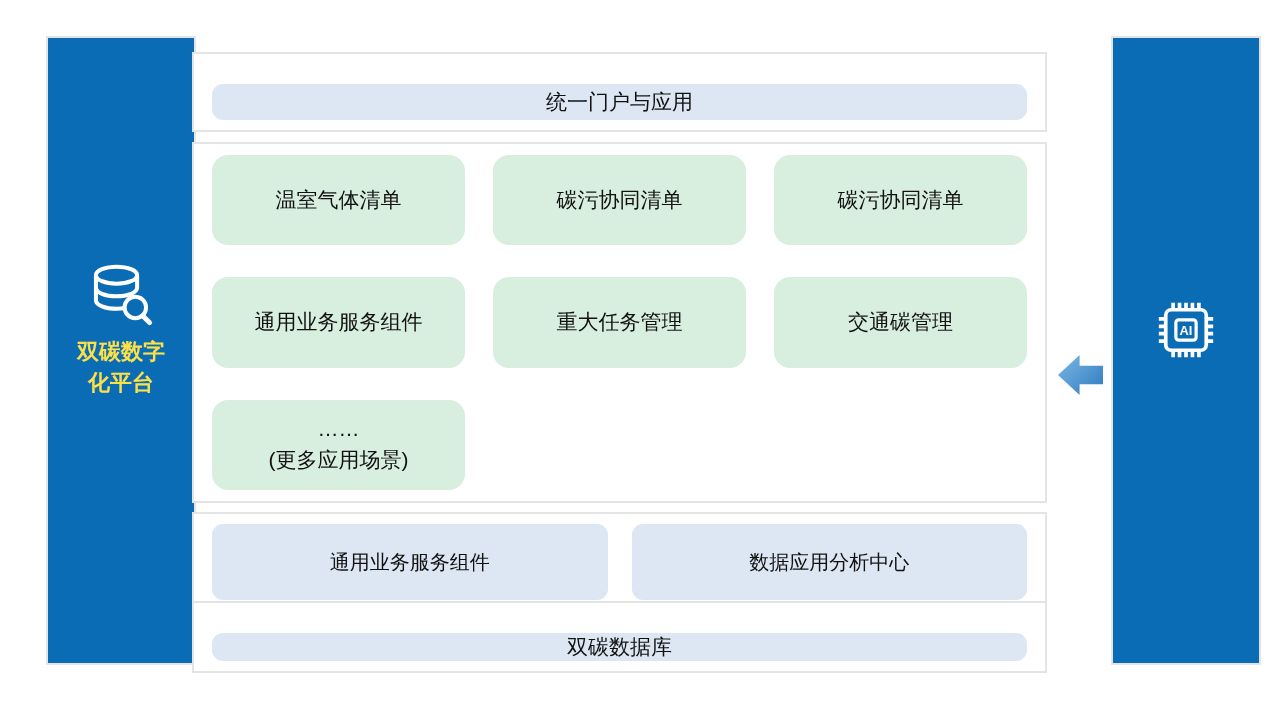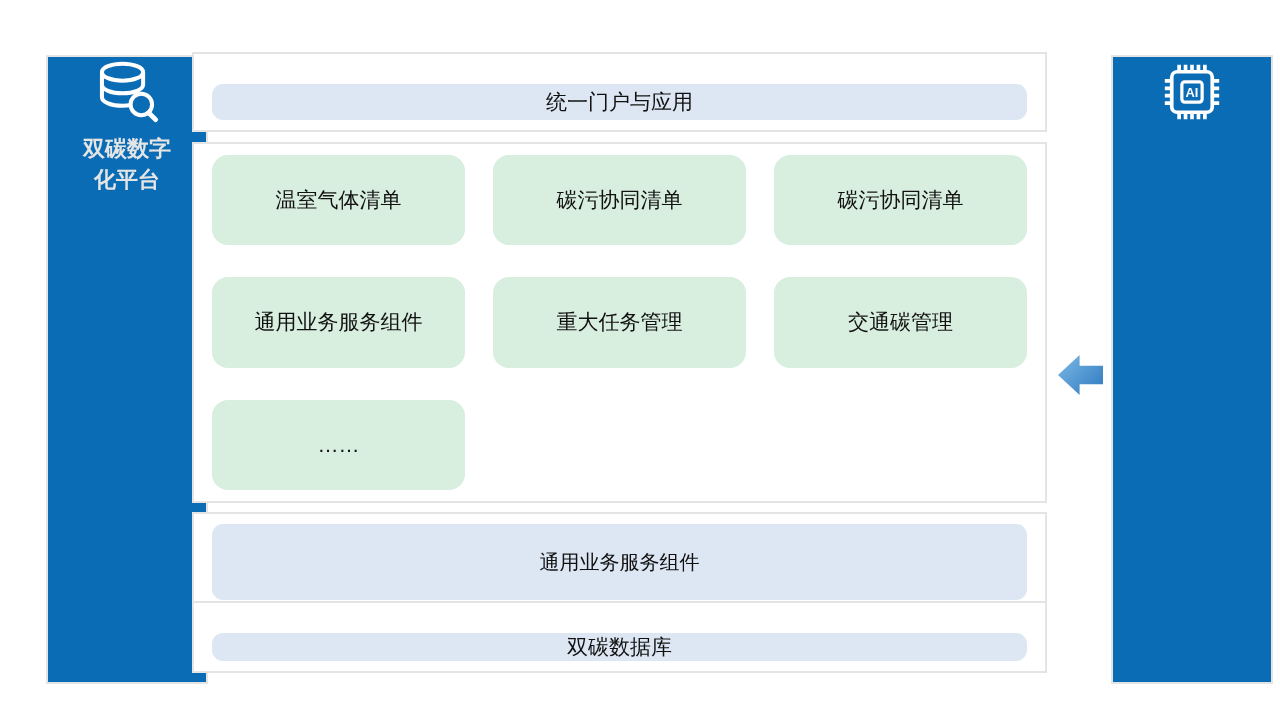--- a/index.html
+++ b/index.html
@@ -3,28 +3,28 @@
 <meta charset="utf-8">
 <style>
   html,body{margin:0;padding:0;}
   body{
     width:1280px;height:720px;position:relative;background:#ffffff;
     font-family:"Liberation Sans","DejaVu Sans",sans-serif;color:var(--text-dark,#111);
     overflow:hidden;
   }
   
   .side-panel{
-    position:absolute;top:55px;width:162px;height:629px;box-sizing:border-box;
+    position:absolute;top:36px;width:150px;height:629px;box-sizing:border-box;
     background:var(--panel-blue,#0A6CB5);border:2px solid var(--border-gray,#E4E4E4);
-    display:flex;flex-direction:column;align-items:center;
+    display:flex;flex-direction:column;align-items:center;justify-content:center;
     gap:9px;padding-bottom:42px;
   }
   .left-panel{left:46px;}
   .right-panel{left:1111px;}
-  .panel-title{color:#e5e5e5;font-weight:bold;font-size:22px;line-height:1.4;text-align:center;}
+  .panel-title{color:#fde047;font-weight:bold;font-size:22px;line-height:1.4;text-align:center;}
   .panel-icon{display:block;}
   
   .main-section{
     position:absolute;left:192px;width:855px;box-sizing:border-box;
     background:#fff;border:2px solid var(--border-gray,#E4E4E4);
   }
   #section-portal{top:52px;height:80px;}
   #section-apps{top:142px;height:361px;}
   #section-services{top:512px;height:100px;}
   #section-database{top:601px;height:72px;}
@@ -104,27 +104,29 @@
     <div class="app-cell">
       <div>重大任务管理</div>
       <div></div>
     </div>
     <div class="app-cell">
       <div>交通碳管理</div>
       <div></div>
     </div>
     <div class="app-cell">
       <div>……</div>
+      <div>(更多应用场景)</div>
     </div>
   </div>
 </div>
 
 <div class="main-section" id="section-services">
   <div class="services-row">
     <div class="service-box">通用业务服务组件</div>
+    <div class="service-box">数据应用分析中心</div>
   </div>
 </div>
 
 <div class="main-section" id="section-database">
   <div class="bar">双碳数据库</div>
 </div>
 
 <div class="arrow-left"></div>
 
 <div class="side-panel right-panel">

